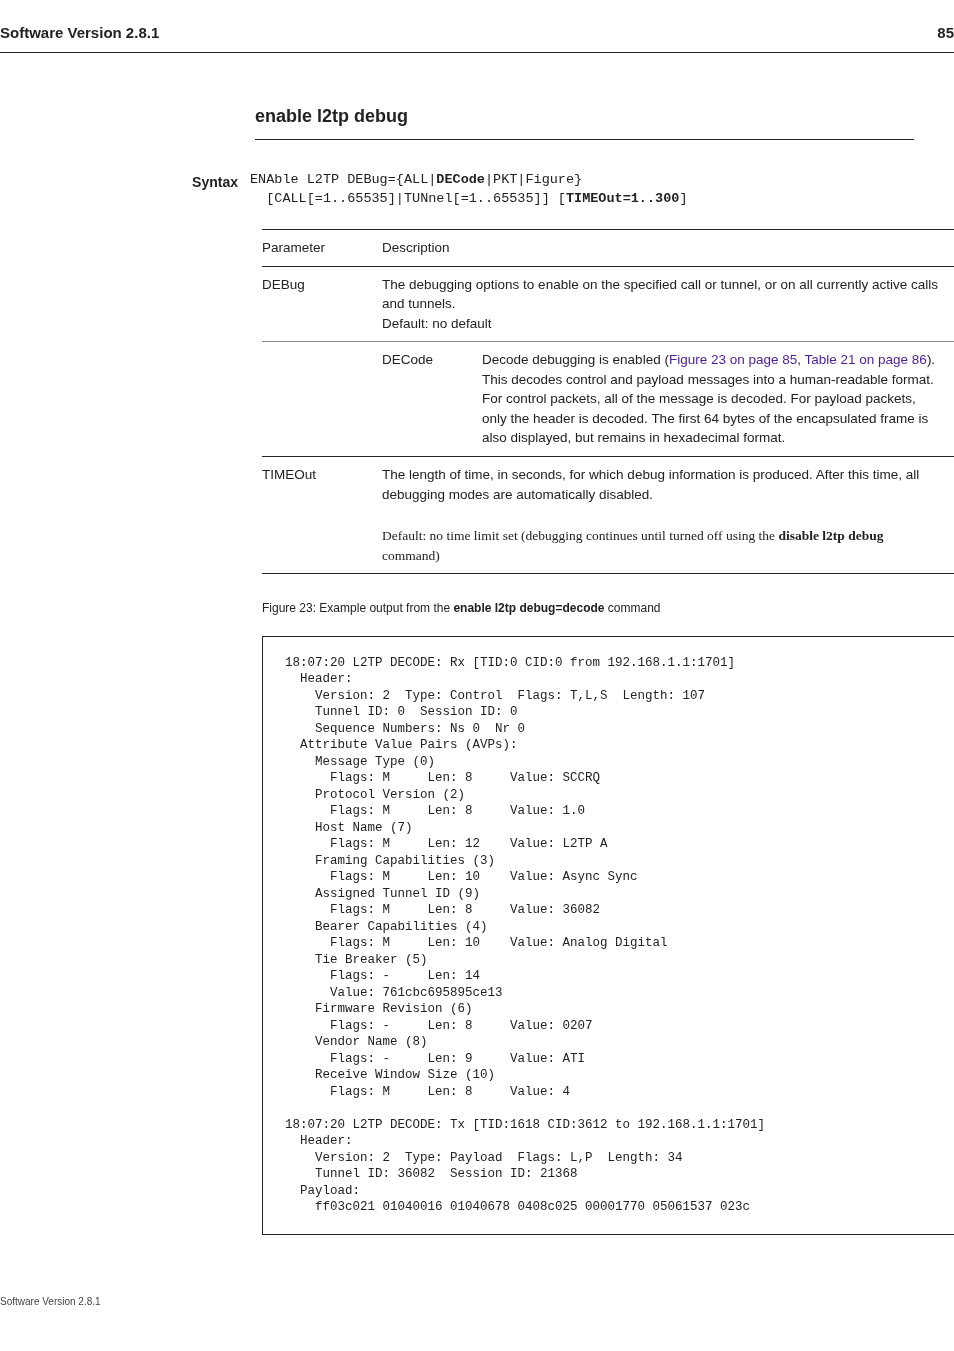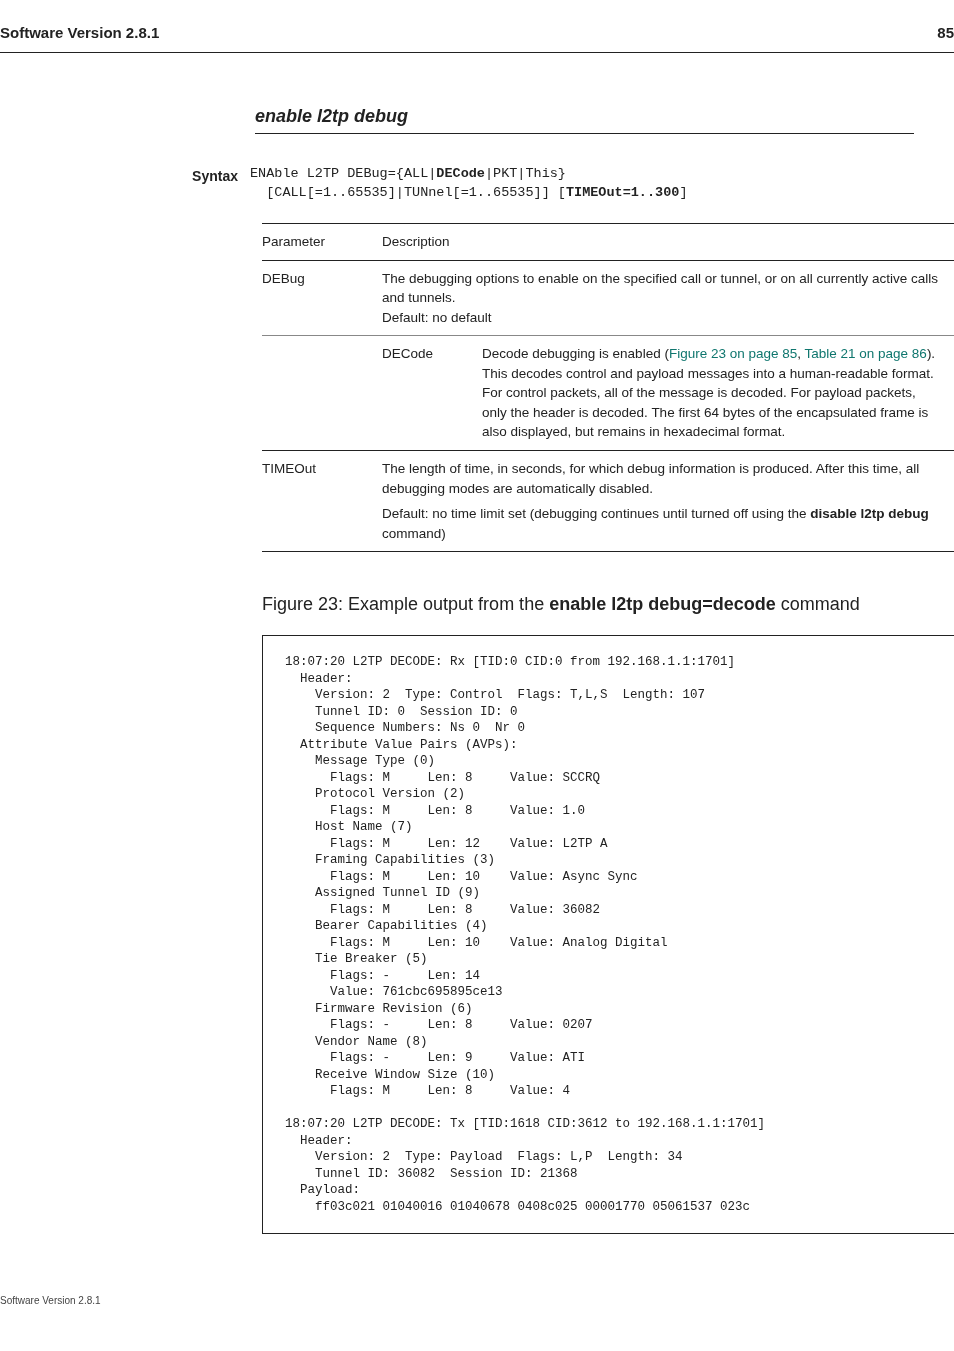--- a/index.html
+++ b/index.html
@@ -29,24 +29,23 @@
   }
   .content {
     margin-left: 110px;
     margin-right: 40px;
     padding-top: 50px;
   }
   .cmd-heading {
     font-weight: 700;
     font-size: 18px;
     border-bottom: 1.5px solid #222;
-    padding-bottom: 4px;
+    padding-bottom: 10px;
     margin-bottom: 30px;
     margin-left: 145px;
-    font-style: italic;
   }
   .syntax-row {
     display: flex;
     align-items: flex-start;
     margin-bottom: 20px;
   }
   .syntax-label {
     width: 140px;
     text-align: right;
     font-weight: 700;
@@ -76,27 +75,27 @@
   }
   .param-table .top-rule { border-top: 1.5px solid #222; }
   .param-table .mid-rule { border-top: 1px solid #222; }
   .param-table .hair-rule { border-top: 0.5px solid #888; }
   .param-table td {
     vertical-align: top;
     padding: 8px 12px 8px 0;
   }
   .param-table td:first-child { width: 120px; }
   .param-table .sub-left { width: 100px; padding-left: 0; }
-  .param-table .link { color: #0f766e; }
+  .param-table .link { color: #4c1d95; }
   .param-table .bold { font-weight: 700; }
 
   .figure-caption {
     margin-left: 152px;
-    margin-top: 39px;
-    font-size: 18px;
+    margin-top: 26px;
+    font-size: 12px;
   }
   .figure-caption .bold { font-weight: 700; }
 
   .code-box {
     margin-left: 152px;
     margin-top: 18px;
     width: 788px;
     border: 1px solid #222;
     padding: 18px 22px;
     font-family: "Courier New", monospace;
@@ -120,21 +119,21 @@
   <span class="header-title">Software Version 2.8.1</span>
   <span class="header-page">85</span>
 </div>
 
 <div class="content">
 
   <h2 class="cmd-heading">enable l2tp debug</h2>
 
   <div class="syntax-row">
     <div class="syntax-label">Syntax</div>
-    <div class="syntax-code"><span>ENAble L2TP DEBug={ALL|</span><span class="bold">DECode</span><span>|PKT|This}</span>
+    <div class="syntax-code"><span>ENAble L2TP DEBug={ALL|</span><span class="bold">DECode</span><span>|PKT|Figure}</span>
 <span>  [CALL[=1..65535]|TUNnel[=1..65535]] [</span><span class="bold">TIMEOut=1..300</span><span>]</span></div>
   </div>
 
   <table class="param-table">
     <thead>
       <tr class="top-rule">
         <th>Parameter</th>
         <th colspan="2">Description</th>
       </tr>
     </thead>
@@ -148,21 +147,21 @@
       </tr>
       <tr class="hair-rule">
         <td></td>
         <td class="sub-left">DECode</td>
         <td><span>Decode debugging is enabled (</span><span class="link">Figure 23 on page 85</span><span>, </span><span class="link">Table 21 on page 86</span><span>). This decodes control and payload messages into a human-readable format. For control packets, all of the message is decoded. For payload packets, only the header is decoded. The first 64 bytes of the encapsulated frame is also displayed, but remains in hexadecimal format.</span></td>
       </tr>
       <tr class="mid-rule">
         <td>TIMEOut</td>
         <td colspan="2">
           <div>The length of time, in seconds, for which debug information is produced. After this time, all debugging modes are automatically disabled.</div>
-          <div style="margin-top:6px;"><span>Default: no time limit set (debugging continues until turned off using the </span><span class="bold">disable l2tp debug</span><span> command)</span></div>
+          <div style="margin-top:22px;font-family:Liberation Serif, serif;"><span>Default: no time limit set (debugging continues until turned off using the </span><span class="bold">disable l2tp debug</span><span> command)</span></div>
         </td>
       </tr>
       <tr class="mid-rule">
           <td colspan="3" style="padding:0;"></td>
         </tr>
     </tbody>
   </table>
 
   <div class="figure-caption"><span>Figure 23: Example output from the </span><span class="bold">enable l2tp debug=decode</span><span> command</span></div>
 

